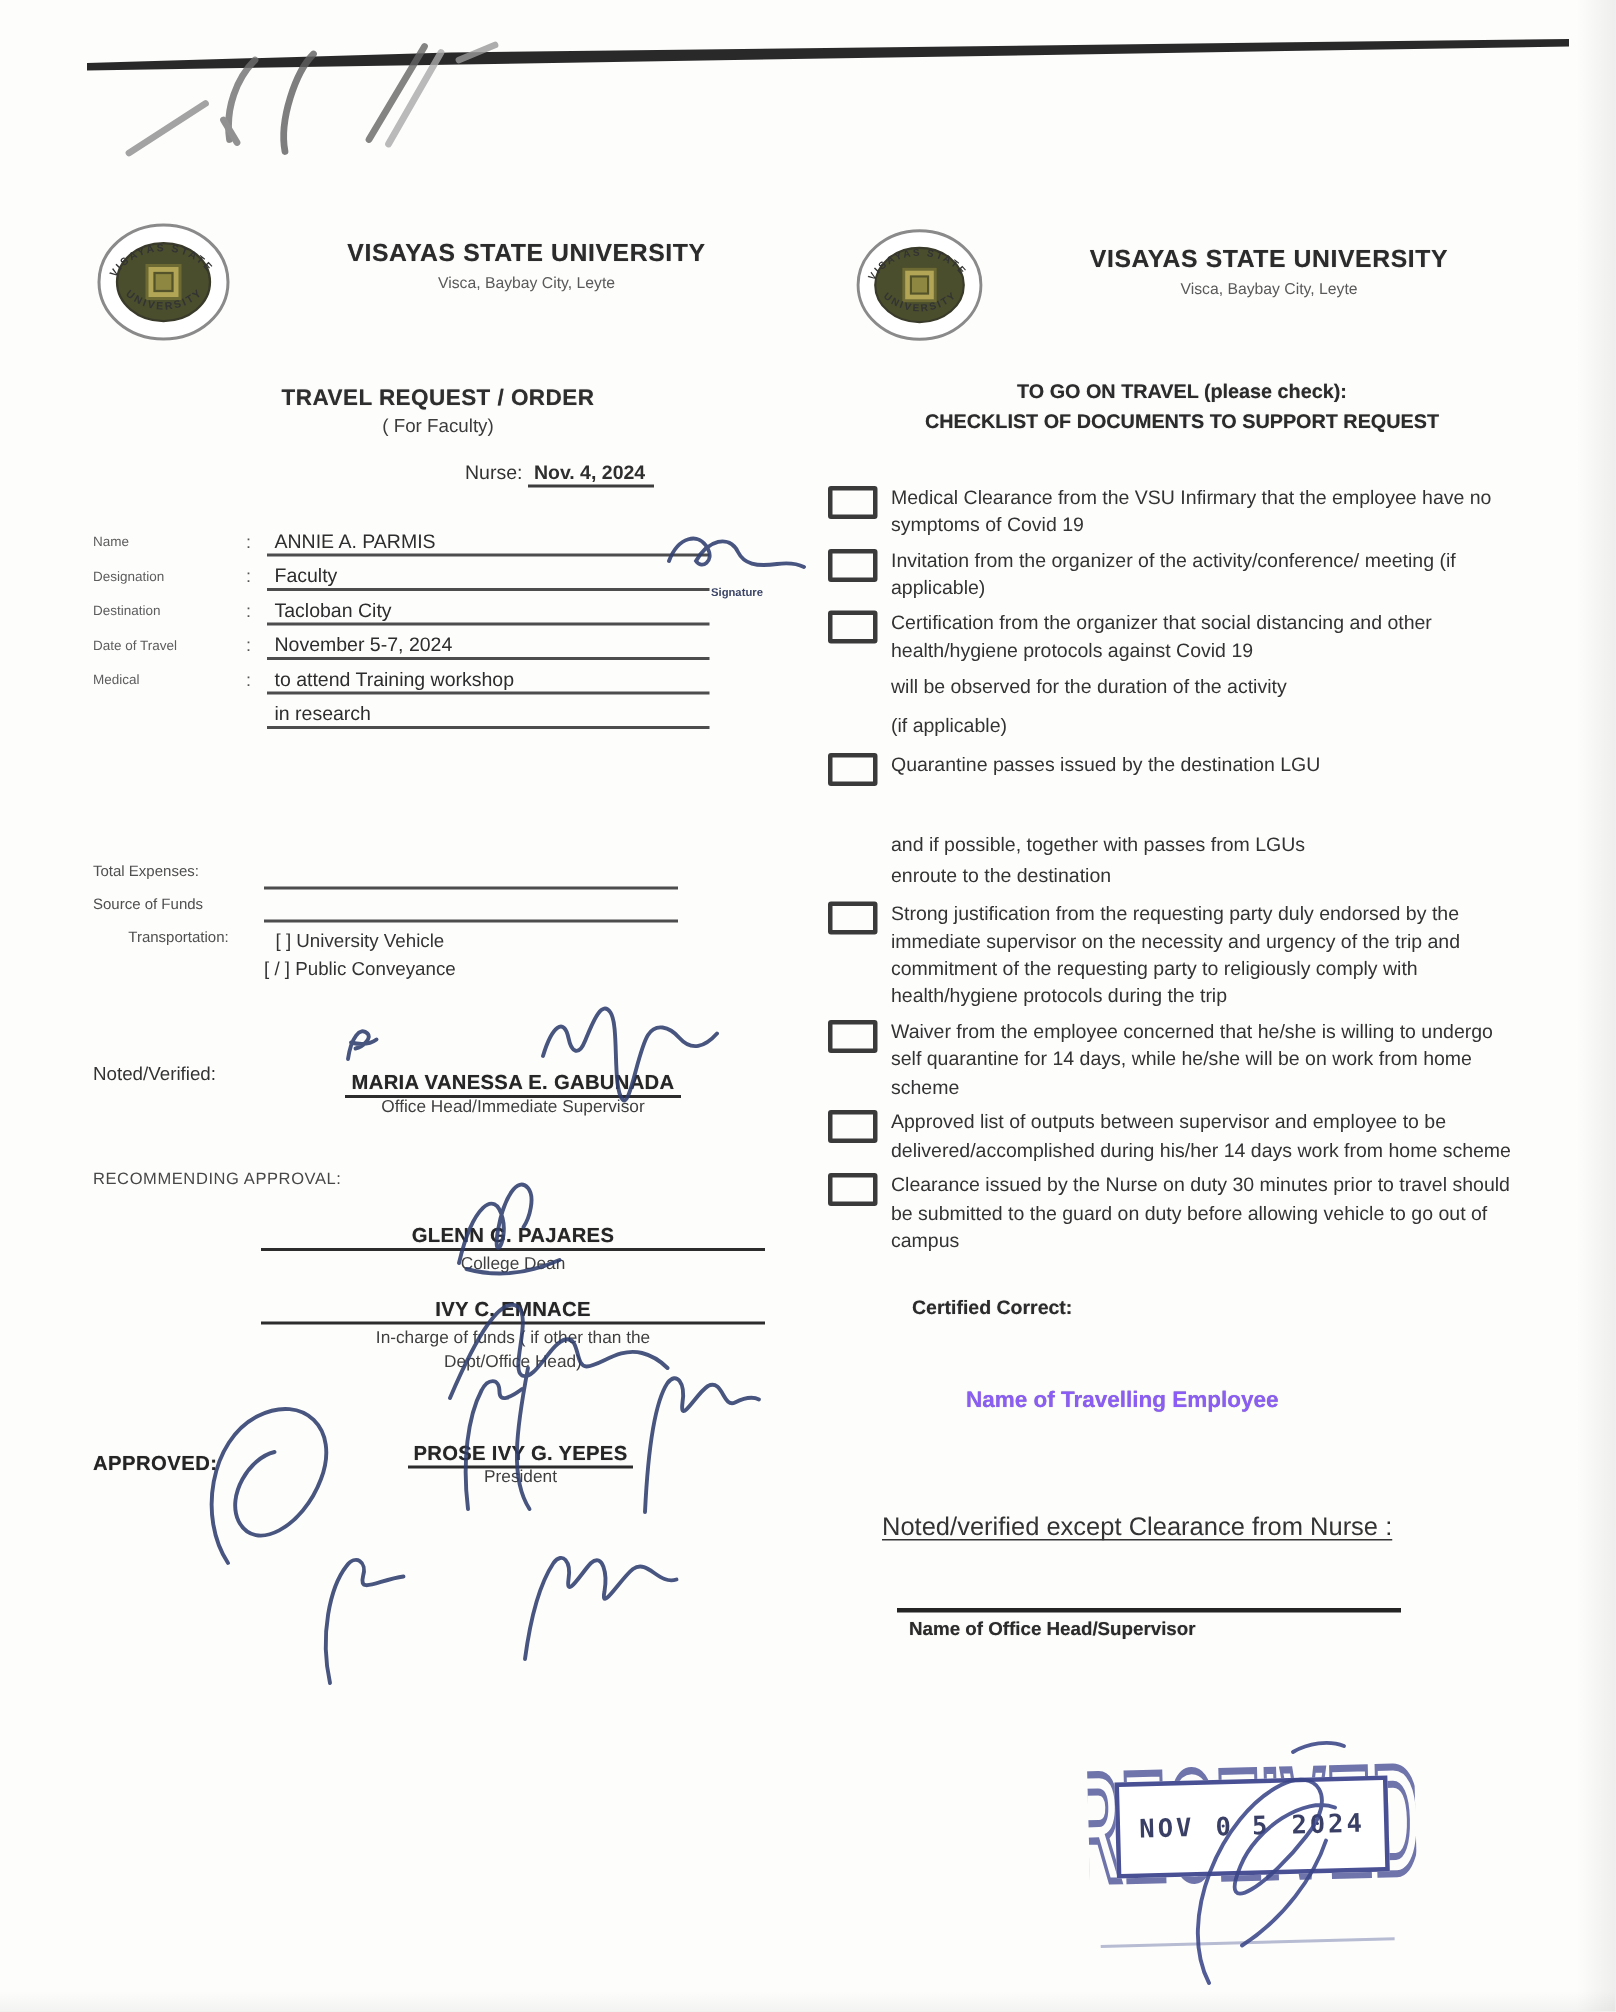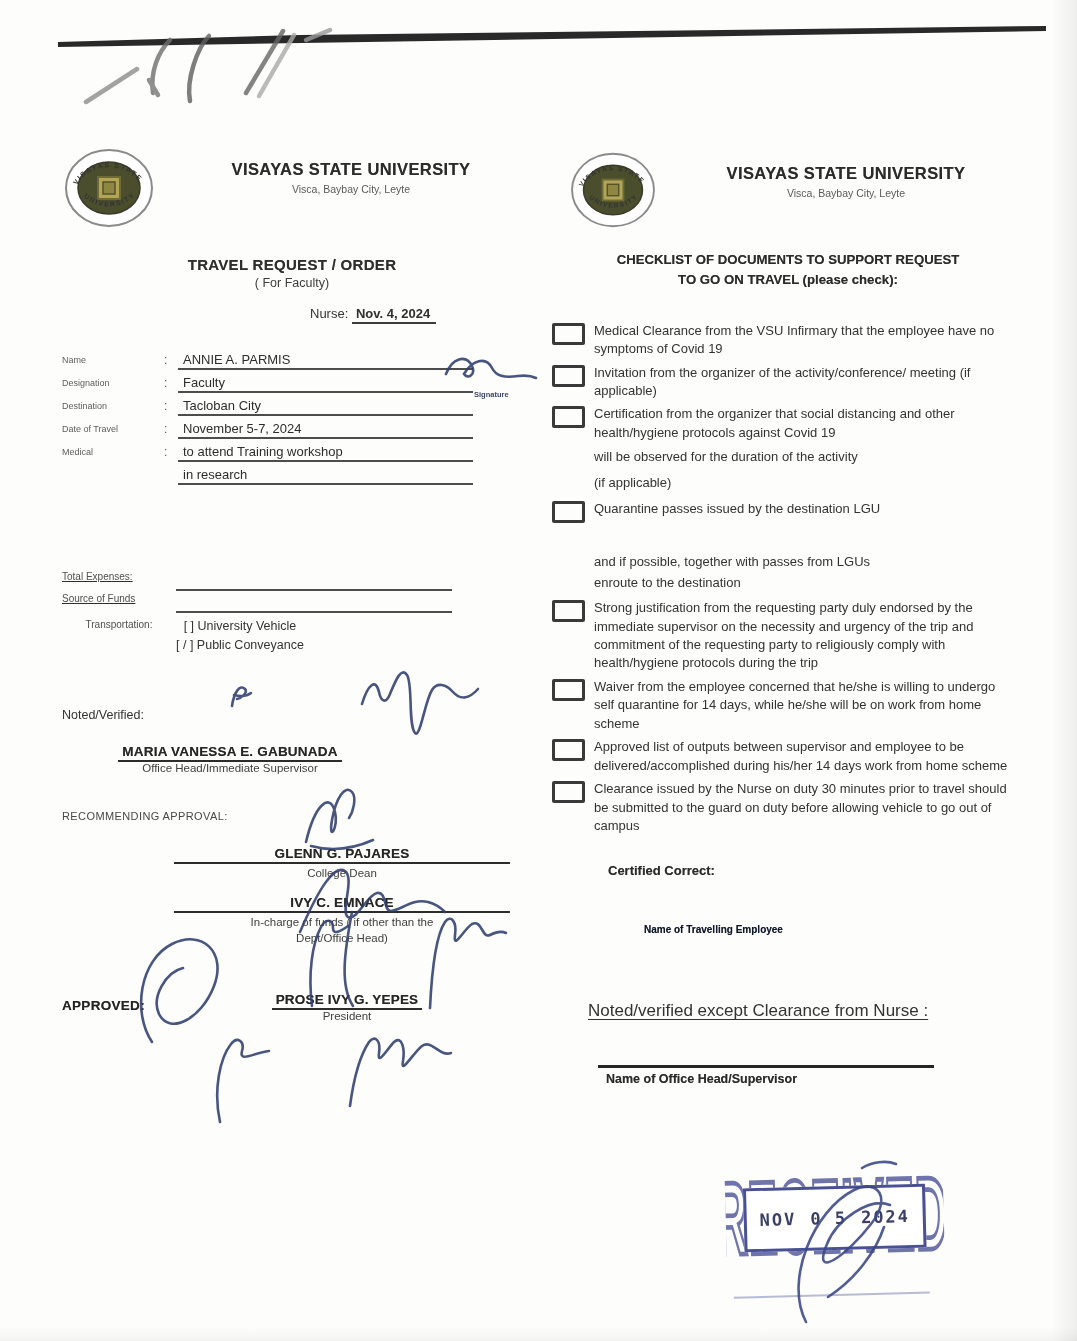--- a/index.html
+++ b/index.html
@@ -35,28 +35,28 @@
   
   .fields{margin-top:26px;}
   .f-row{display:flex;align-items:flex-end;height:23px;}
   .f-label{width:102px;font-size:9px;color:#5d5d5d;padding-bottom:5px;}
   .f-colon{width:14px;font-size:12px;color:#555;padding-bottom:3px;}
   .f-value{width:288px;border-bottom:2px solid #4d4d4d;font-size:13px;color:#2d2d2d;
     padding:0 2px 1px 5px;white-space:nowrap;}
 
   
   .expenses{margin-top:86px;}
-  .e-row{display:flex;align-items:flex-start;height:22px;text-decoration:underline;}
+  .e-row{display:flex;align-items:center;height:22px;}
   .e-label{width:114px;font-size:10px;color:#4f4f4f;padding-bottom:4px;}
   .e-line{width:276px;border-bottom:2px solid #4d4d4d;height:18px;}
   .t-row{display:flex;margin-top:2px;text-align:center;}
   .t-opts{font-size:12.5px;color:#333;line-height:1.55;}
 
   
-  .noted{display:flex;margin-top:36px;flex-direction:column;}
+  .noted{display:flex;margin-top:36px;}
   .noted-label{font-size:12.5px;color:#333;width:112px;padding-top:16px;}
   .sig-block{width:336px;text-align:center;}
   .sig-name{font-weight:bold;font-size:13.5px;color:#262626;display:inline-block;
     border-bottom:2.5px solid #2c2c2c;padding:0 4px 1px 4px;letter-spacing:.2px;}
   .sig-title{font-size:11.5px;color:#3f3f3f;margin-top:0;}
 
   .recommend{margin-top:36px;font-size:11px;letter-spacing:.4px;color:#474747;}
 
   .appr-block{margin-top:24px;margin-left:112px;width:336px;text-align:center;}
   .appr-name{font-weight:bold;font-size:13.5px;letter-spacing:.2px;color:#262626;}
@@ -78,21 +78,21 @@
   .chk-list{margin-top:32px;}
   .check-item{display:flex;margin-bottom:5px;}
   .cbx{flex:0 0 27px;height:16px;border:3px solid #3a3a3a;border-radius:2px;margin-right:9px;margin-top:1px;}
   .ctxt{font-size:13px;line-height:1.42;color:#333;width:420px;}
   .extra{white-space:pre-line;}
   .extra:empty{display:none;}
   .check-item:nth-child(3) .extra{line-height:1.95;margin-top:2px;}
   .check-item:nth-child(4) .extra{margin-top:34px;line-height:1.6;}
 
   .certified{margin-top:28px;margin-left:56px;font-weight:bold;font-size:13px;color:#2b2b2b;}
-  .emp-caption{margin-top:46px;margin-left:92px;font-weight:bold;font-size:10px;color:#0f172a;}
+  .emp-caption{margin-top:46px;margin-left:92px;font-weight:bold;font-size:15px;color:#8b5cf6;}
   .noted-except{margin-top:66px;margin-left:36px;font-size:17px;color:#333;
     text-decoration:underline;text-underline-offset:3px;}
   .sup-rule{margin-top:44px;margin-left:46px;width:336px;border-top:3px solid #242424;}
   .sup-caption{margin-top:4px;margin-left:54px;font-weight:bold;font-size:12.5px;color:#2b2b2b;}
 
   
   .stamp{position:absolute;left:726px;top:1152px;width:218px;height:150px;
     transform:rotate(-1.5deg);}
   .stamp-word-svg{position:absolute;left:0;top:0;}
   .stamp-datebox{position:absolute;left:18px;top:34px;width:176px;height:58px;
@@ -268,22 +268,22 @@
           </text>
         </svg>
       </div>
       <div class="htxt">
         <div class="univ soft">VISAYAS STATE UNIVERSITY</div>
         <div class="addr">Visca, Baybay City, Leyte</div>
       </div>
     </div>
 
     <div class="chk-title soft">
+      <div>TO GO ON TRAVEL (please check):</div>
       <div>CHECKLIST OF DOCUMENTS TO SUPPORT REQUEST</div>
-      <div>TO GO ON TRAVEL (please check):</div>
     </div>
 
     <div class="chk-list">
       <div class="check-item">
         <span class="cbx"></span>
         <div class="ctxt">
             <div>Medical Clearance from the VSU Infirmary that the employee have no symptoms of Covid 19</div>
           </div>
       </div>
       <div class="check-item">

